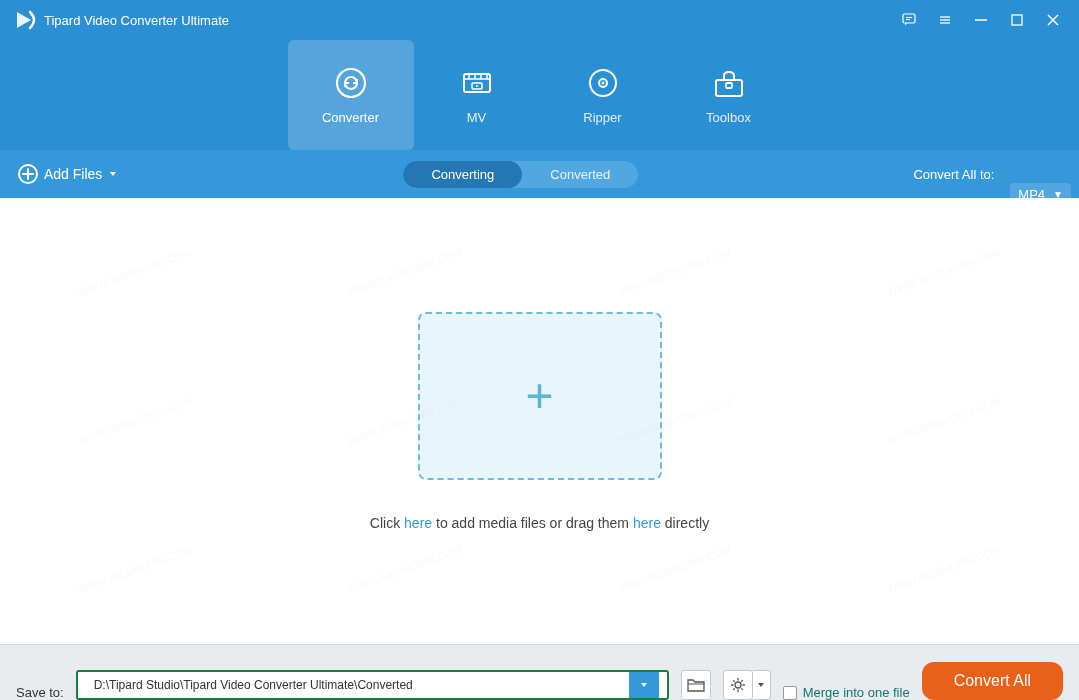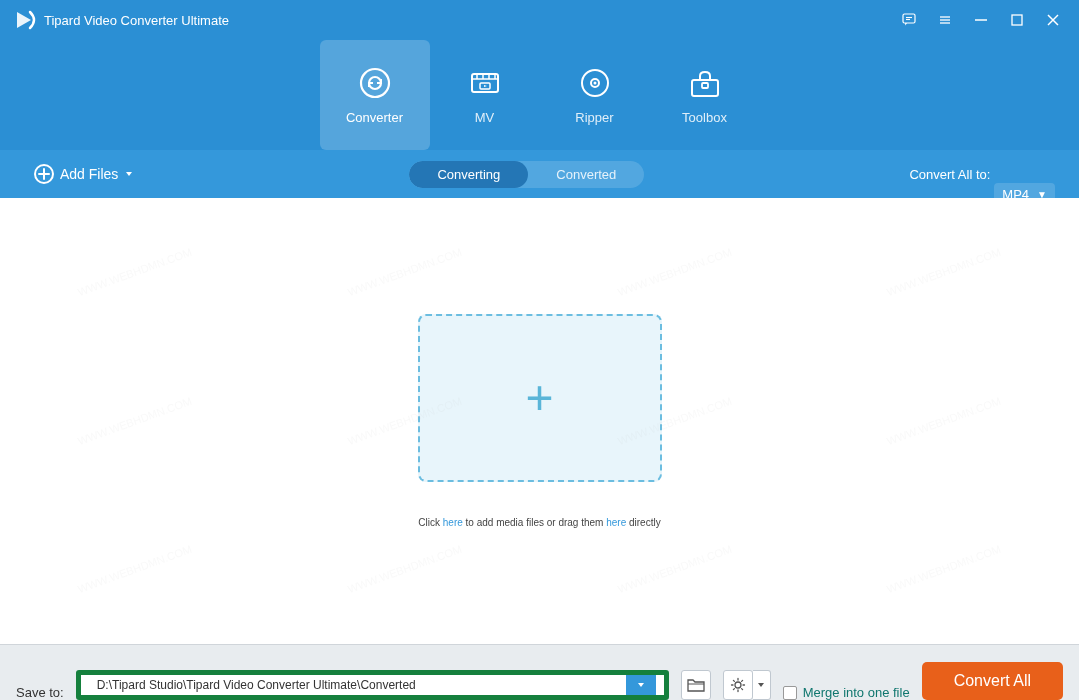--- a/index.html
+++ b/index.html
@@ -45,21 +45,21 @@
       display: flex;
       align-items: center;
       justify-content: center;
       gap: 0;
     }
     .nav-item {
       display: flex;
       flex-direction: column;
       align-items: center;
       justify-content: center;
-      width: 110px;
+      width: 126px;
       height: 110px;
       color: rgba(255,255,255,0.85);
       cursor: pointer;
       border-radius: 6px;
       gap: 6px;
       font-size: 13px;
     }
     .nav-item.active {
       background: rgba(255,255,255,0.2);
       color: white;
@@ -68,21 +68,21 @@
       font-size: 26px;
       line-height: 1;
     }
 
     
     .toolbar {
       background: #3498db;
       height: 48px;
       display: flex;
       align-items: center;
-      padding: 0 24px;
+      padding: 0 8px;
       justify-content: flex-end;
     }
     .add-files-btn {
       display: flex;
       align-items: center;
       gap: 6px;
       color: white;
       cursor: pointer;
       font-size: 14px;
       padding: 6px 10px;
@@ -110,21 +110,21 @@
       border-radius: 20px;
     }
     .tab-btn.active {
       background: #2476b5;
       color: white;
       font-weight: 500;
     }
     .convert-all-to {
       display: flex;
       align-items: center;
-      gap: 4px;
+      gap: 16px;
       color: white;
       font-size: 13px;
     }
     .format-select {
       display: flex;
       align-items: center;
       background: rgba(255,255,255,0.15);
       border-radius: 4px;
       padding: 4px 8px;
       cursor: pointer;
@@ -183,21 +183,21 @@
       margin-bottom: 20px;
     }
     .drop-plus {
       color: #5ab5d8;
       font-size: 48px;
       line-height: 1;
       font-weight: 200;
     }
     .drop-hint {
       color: #444;
-      font-size: 10px;
+      font-size: 14px;
       text-align: right;
       margin-top: 15px;
     }
     .drop-hint span.link { color: #3498db; }
 
     
     .statusbar {
       background: #e8ecef;
       height: 56px;
       display: flex;
@@ -282,21 +282,21 @@
       width: 14px; height: 14px;
       border: 1px solid #999;
       border-radius: 2px;
       background: white;
       cursor: pointer;
     }
     .convert-all-btn {
       background: #e8601a;
       color: white;
       border: none;
-      border-radius: 5px;
+      border-radius: 12px;
       padding: 0 32px;
       height: 38px;
       font-size: 16px;
       font-weight: 500;
       cursor: pointer;
       white-space: nowrap;
     }
 
     
     svg { display: inline-block; }
@@ -455,21 +455,21 @@
   </div>
 
   <div class="drop-hint">
     <span>Click </span><span class="link">here</span><span> to add media files or drag them </span><span class="link">here</span><span> directly</span>
   </div>
 </div>
 
 <div class="statusbar">
   <span class="save-to-label">Save to:</span>
 
-  <div class="save-path-input" style="display:flex; align-items:center; flex:1; height:30px; border:5px solid #15803d; border-radius:3px; overflow:hidden;">
+  <div class="save-path-input" style="display:flex; align-items:center; flex:1; height:30px; border:2px solid #15803d; border-radius:3px; overflow:hidden;">
     <span class="save-path-text" style="flex:1; overflow:hidden; text-overflow:ellipsis; white-space:nowrap; padding:0 8px; font-size:12px; color:#333;">D:\Tipard Studio\Tipard Video Converter Ultimate\Converted</span>
     <div class="path-dropdown">
       <svg width="10" height="10" viewBox="0 0 10 10">
         <polygon points="2,3 8,3 5,7" fill="white"></polygon>
       </svg>
     </div>
   </div>
 
   <div class="folder-icon-btn">
     <svg width="18" height="16" viewBox="0 0 18 16" fill="none">

